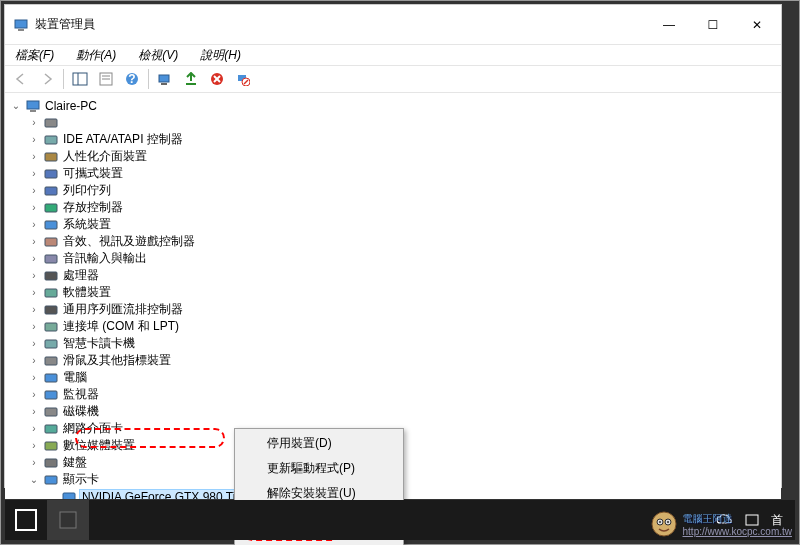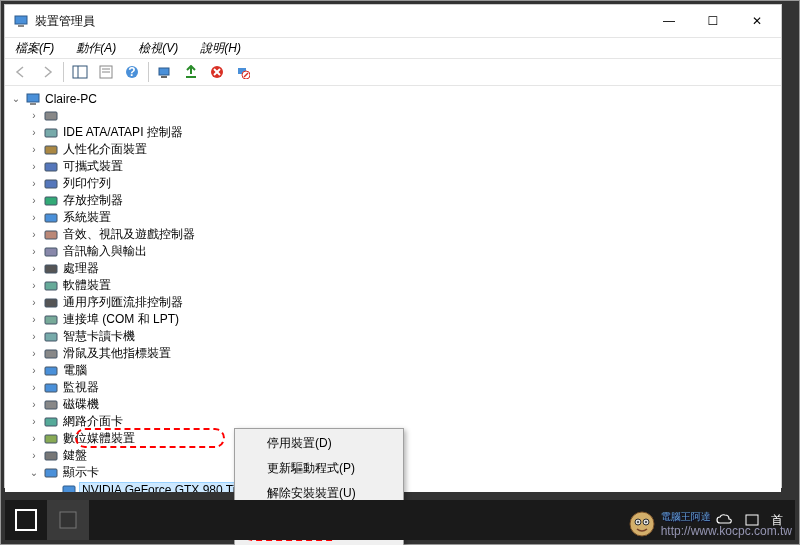--- a/index.html
+++ b/index.html
@@ -1,19 +1,19 @@
 <!DOCTYPE html>
 <html><head>
 <meta charset="utf-8">
 <style>
 * { margin: 0; padding: 0; box-sizing: border-box; font-family: "Microsoft JhengHei", "SimSun", sans-serif; font-size: 12px; }
 body { background: #333; width: 800px; height: 545px; position: relative; overflow: hidden; }
 .outer-border { position: absolute; top: 0; left: 0; width: 800px; height: 545px; border: 1px solid #999; }
 .window { position: absolute; top: 4px; left: 4px; width: 778px; height: 484px; background: #fff; border: 1px solid #ccc; }
-.titlebar { height: 33px; display: flex; align-items: center; padding: 0 2px; background: #fff; border-bottom: 1px solid #e5e5e5; }
+.titlebar { height: 40px; display: flex; align-items: center; padding: 0 2px; background: #fff; border-bottom: 1px solid #e5e5e5; }
 .title-icon { width: 16px; height: 16px; margin: 0 6px; display: inline-flex; align-items: center; justify-content: center; }
 .title-text { flex: 1; font-size: 12px; }
 .win-controls { display: flex; }
 .win-btn { width: 44px; height: 26px; display: flex; align-items: center; justify-content: center; cursor: pointer; }
 .menubar { height: 20px; display: flex; align-items: center; padding: 0 4px; gap: 10px; font-style: italic; }
 .menu-item { padding: 2px 6px; cursor: pointer; }
 .toolbar { height: 28px; display: flex; align-items: center; padding: 0 4px; gap: 2px; border-top: 1px solid #e5e5e5; border-bottom: 1px solid #e5e5e5; }
 .tb-btn { width: 24px; height: 24px; display: flex; align-items: center; justify-content: center; cursor: pointer; border: 1px solid transparent; }
 .tb-sep { width: 1px; height: 20px; background: #ccc; margin: 0 2px; }
 .tree-area { height: 406px; overflow: auto; padding: 4px 0; background: #fff; }
@@ -392,15 +392,15 @@
   <svg width="30" height="30">
     <circle cx="15" cy="15" r="12" fill="#f4c97a" stroke="#8a5a2a" stroke-width="1"></circle>
     <circle cx="11" cy="13" r="3" fill="#fff" stroke="#333"></circle>
       <circle cx="19" cy="13" r="3" fill="#fff" stroke="#333"></circle>
     <circle cx="11" cy="13" r="1" fill="#333"></circle>
       <circle cx="19" cy="13" r="1" fill="#333"></circle>
     <path d="M10 20 Q15 24 20 20" fill="none" stroke="#8a4a2a" stroke-width="1.5"></path>
   </svg>
   <div>
     <div class="watermark-text">電腦王阿達</div>
-    <div style="font-size:12px;color:#aac;">http://www.kocpc.com.tw</div>
+    <div style="font-size:10px;color:#aac;text-decoration:underline;">http://www.kocpc.com.tw</div>
   </div>
 </div>
 
 </body></html>

